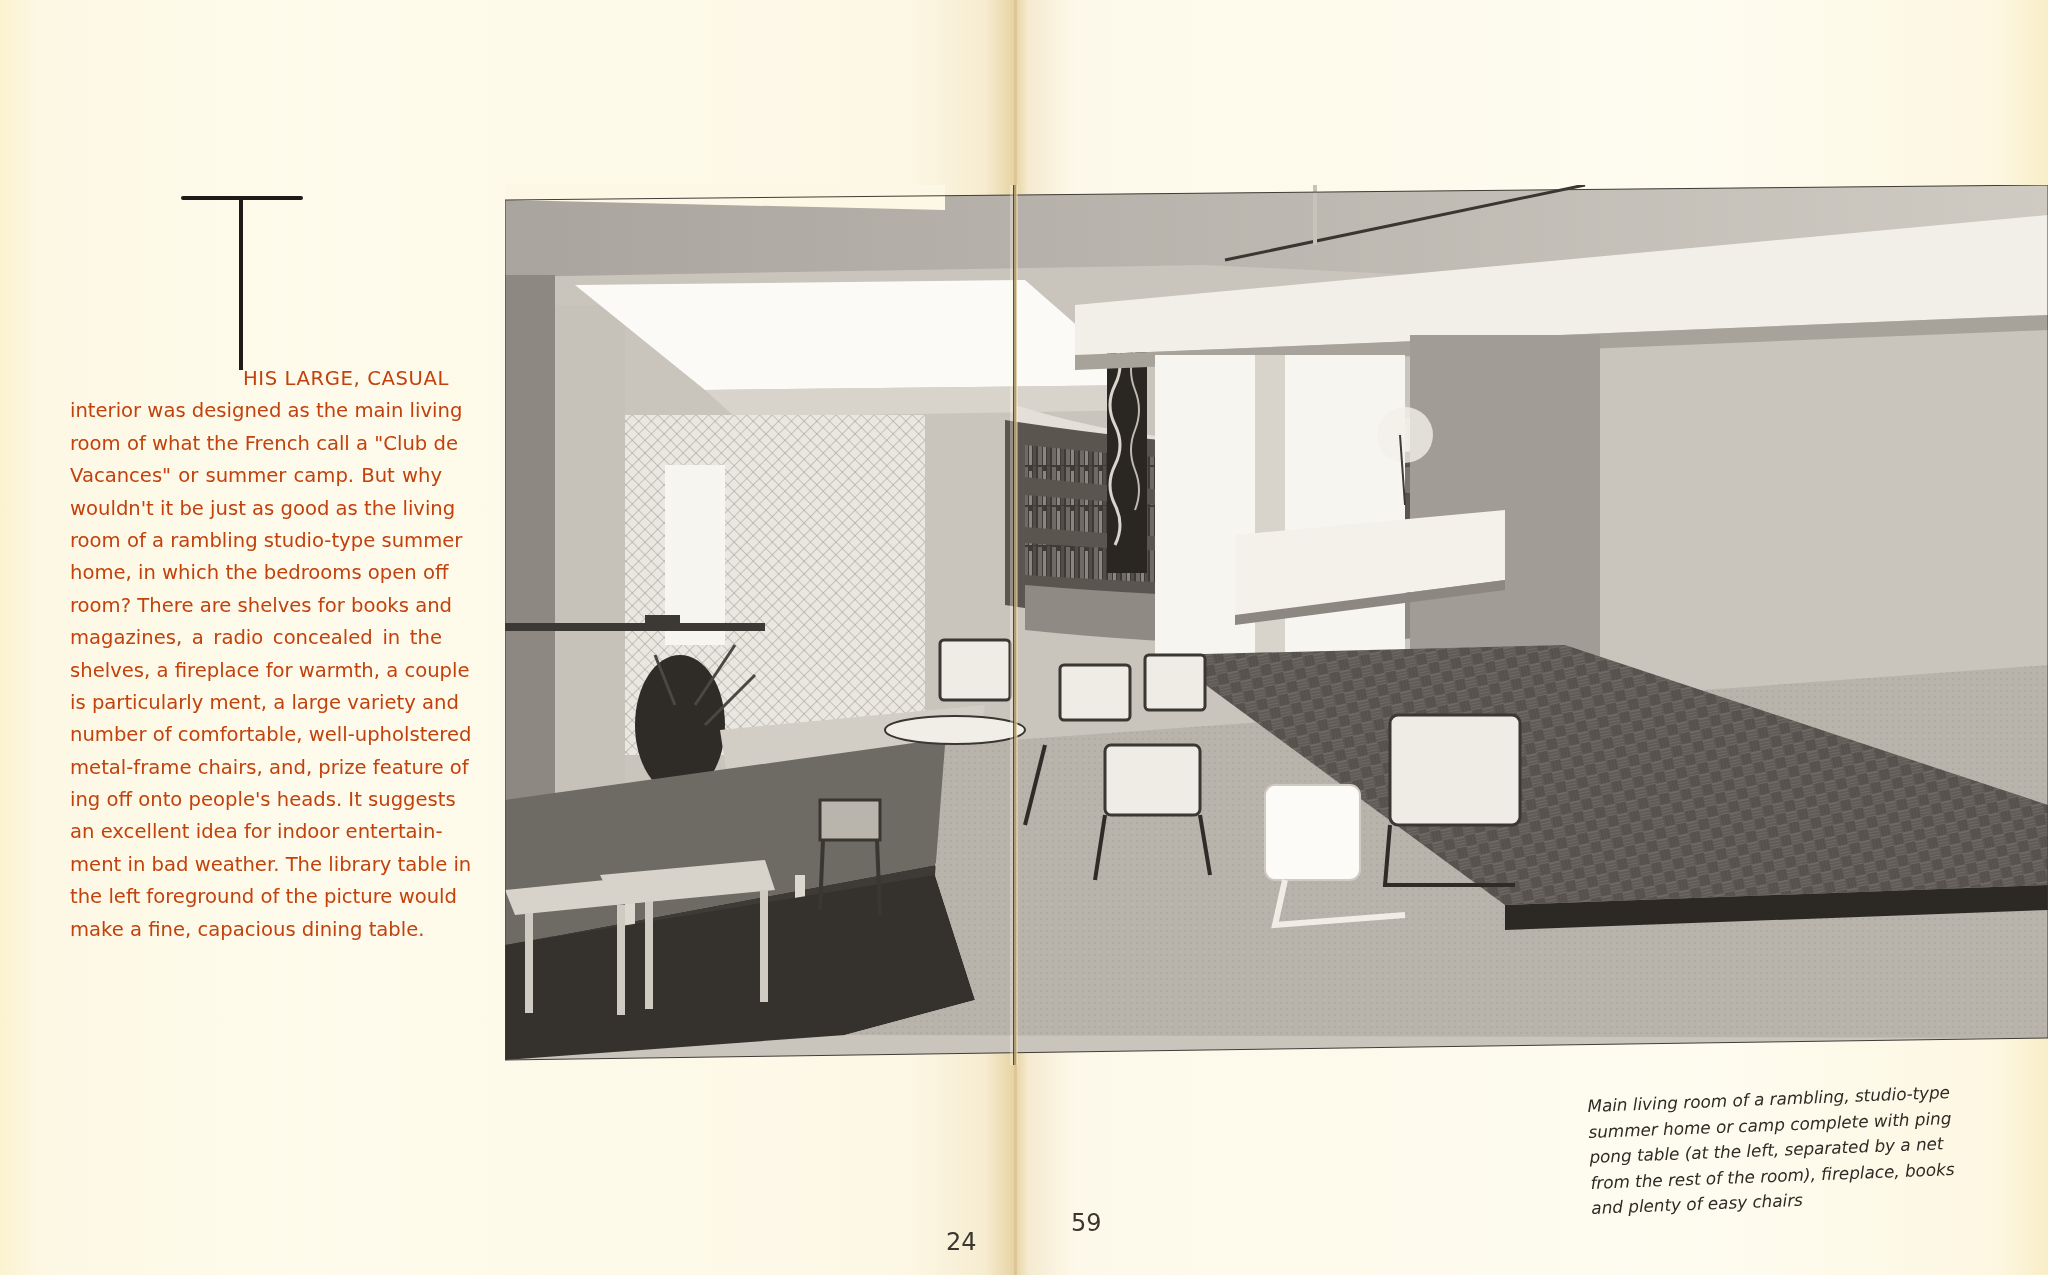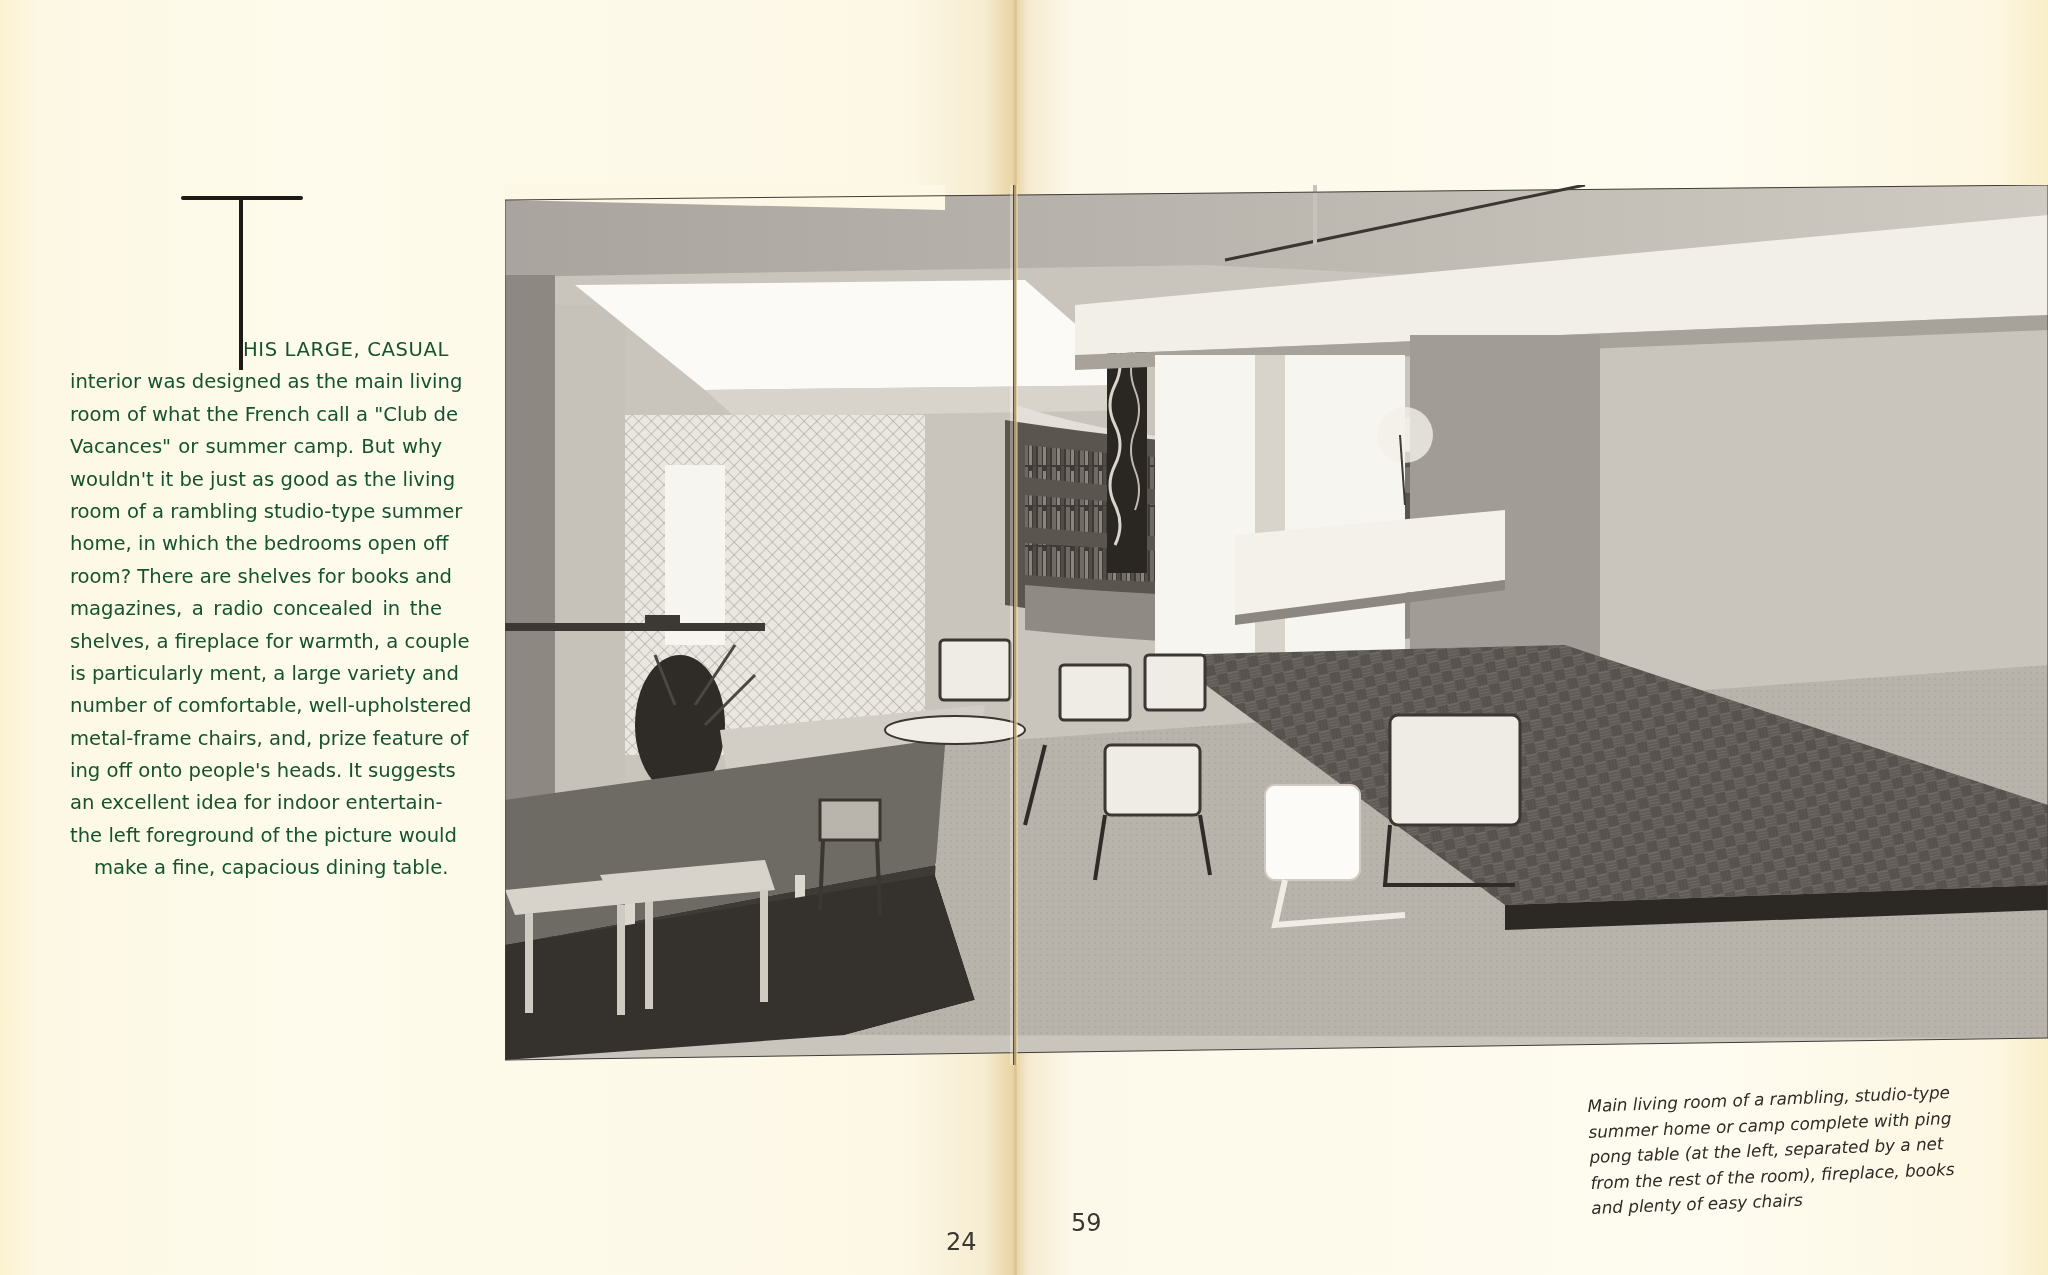--- a/index.html
+++ b/index.html
@@ -10,24 +10,24 @@
      background:linear-gradient(90deg,#fbf2cf 0px,#fdf8e4 40px,#fefbec 300px,#fdf8e6 900px,#f6ecd0 985px,#ead7aa 1010px,#e4cf9e 1016px);}
   .page-right{left:1016px;width:1032px;
      background:linear-gradient(90deg,#e8d5a6 0px,#f5ead0 12px,#fdf9ea 60px,#fefcf0 700px,#fdf7e2 980px,#f9eec8 1032px);}
   .gutter{position:absolute;left:1014px;top:0;width:3px;height:1275px;background:#d8c18e;opacity:.7;}
 
   
   .dropcap{position:absolute;left:181px;top:196px;width:122px;height:176px;}
   .dropcap .bar{position:absolute;left:0;top:0;width:122px;height:4px;background:#1d1a17;border-radius:2px;}
   .dropcap .stem{position:absolute;left:58px;top:2px;width:4px;height:172px;background:#1d1a17;}
 
-  .body-text{position:absolute;left:70px;top:334px;width:372px;font-size:19.6px;line-height:32.4px;
-             color:#14532d;text-align:justify;}
+  .body-text{position:absolute;left:70px;top:363px;width:372px;font-size:19.6px;line-height:32.4px;
+             color:#c2410c;text-align:justify;}
   .body-text .line{display:block;white-space:nowrap;text-align:justify;text-align-last:justify;height:32.4px;}
-  .body-text .line.last{text-align-last:left;margin-left:24px;}
+  .body-text .line.last{text-align-last:left;}
   .body-text .first{padding-left:173px;letter-spacing:.6px;}
 
   .caption{position:absolute;left:1587px;top:1094px;width:330px;font-size:16.8px;line-height:25.6px;
            font-style:italic;color:#2f2a25;transform:rotate(-2.2deg);transform-origin:left top;}
   .caption .line{display:block;white-space:nowrap;}
 
   .folio{position:absolute;font-size:24px;color:#3b3630;}
   .folio-58{left:946px;top:1228px;}
   .folio-59{left:1071px;top:1209px;}
 
@@ -189,20 +189,21 @@
   <span class="line">room of a rambling studio-type summer</span>
   <span class="line">home, in which the bedrooms open off</span>
   <span class="line">room? There are shelves for books and</span>
   <span class="line">magazines, a radio concealed in the</span>
   <span class="line">shelves, a fireplace for warmth, a couple</span>
   <span class="line">is particularly ment, a large variety and</span>
   <span class="line">number of comfortable, well-upholstered</span>
   <span class="line">metal-frame chairs, and, prize feature of</span>
   <span class="line">ing off onto people's heads. It suggests</span>
   <span class="line">an excellent idea for indoor entertain-</span>
+  <span class="line">ment in bad weather. The library table in</span>
   <span class="line">the left foreground of the picture would</span>
   <span class="line last">make a fine, capacious dining table.</span>
 </div>
 
 <div class="caption">
   <span class="line">Main living room of a rambling, studio-type</span>
   <span class="line">summer home or camp complete with ping</span>
   <span class="line">pong table (at the left, separated by a net</span>
   <span class="line">from the rest of the room), fireplace, books</span>
   <span class="line">and plenty of easy chairs</span>

